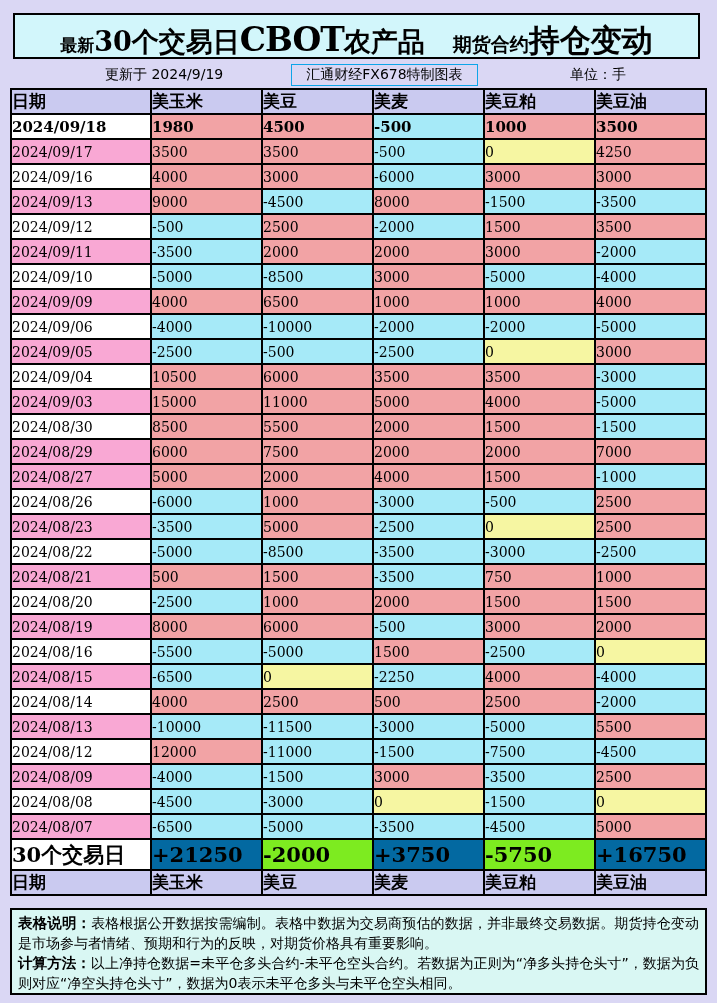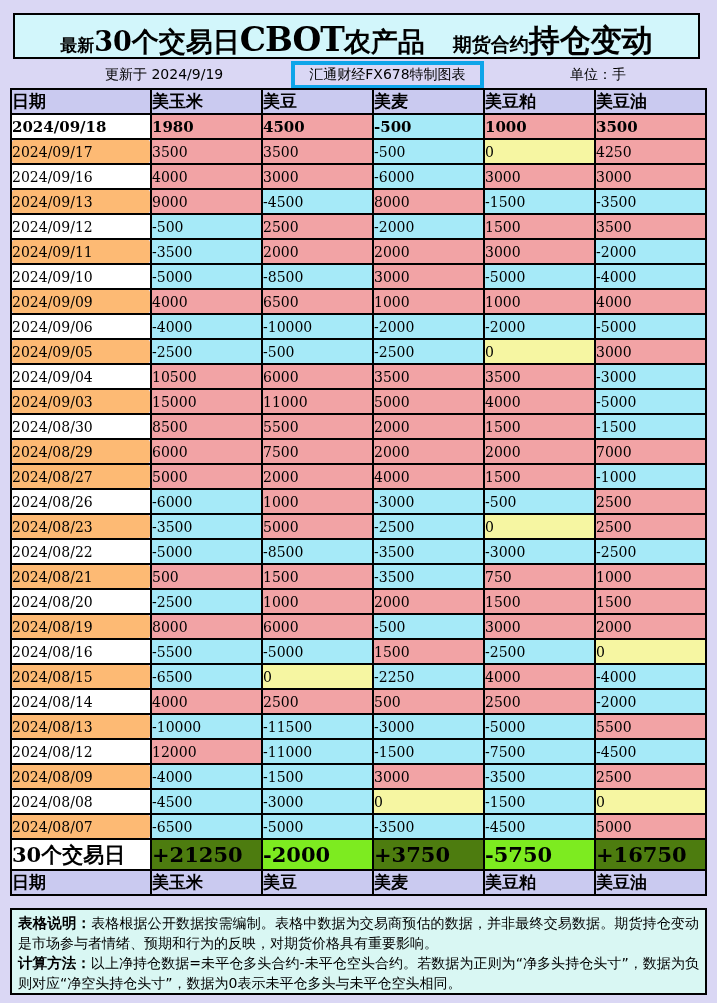--- a/index.html
+++ b/index.html
@@ -29,21 +29,21 @@
   .t-xl2{font-size:31px;}
 
   
   .subtitle{
     position:absolute;left:13px;top:62px;width:691px;height:26px;
     display:flex;align-items:center;font-size:14px;
   }
   .sub-updated{margin-left:92px;}
   .sub-source{
     margin-left:68px;
-    border:4px solid #0ea5e9;
+    border:1px solid #0ea5e9;
     padding:1px 14px;
     background:#DAD7F4;
   }
   .sub-unit{margin-left:auto;margin-right:78px;}
 
   
   table.grid{
     position:absolute;left:10px;top:88px;width:697px;
     border-collapse:collapse;table-layout:fixed;
     font-family:"DejaVu Serif","Liberation Serif",serif;
@@ -56,29 +56,29 @@
     padding:0;
     height:23px;
     overflow:hidden;white-space:nowrap;
   }
   th.colhead{
     background:#CACAF0;font-size:17px;font-weight:bold;height:21px;
   }
   td{font-size:14px;}
   tr.first-row td{font-weight:bold;font-size:15px;}
   td.date-plain{background:#FFFFFF;}
-  td.date-alt{background:#fdba74;border-radius:6px;}
+  td.date-alt{background:#f9a8d4;}
   td.pos{background:#F2A3A5;}
   td.neg{background:#A6EAF8;}
   td.zero{background:#F6F6A2;}
   tr.summary-row td{
     font-weight:bold;font-size:21px;height:29px;
   }
   td.sum-label{background:#FFFFFF;}
-  td.sum-pos{background:#4d7c0f;}
+  td.sum-pos{background:#0369a1;}
   td.sum-neg{background:#7DEB20;}
 
   
   .notes{
     position:absolute;left:10px;top:908px;width:697px;height:87px;
     background:#D9F7F3;border:2px solid #000;
     box-sizing:border-box;
     padding:3px 6px 0 6px;
     font-size:14px;line-height:20px;
     text-align:justify;

